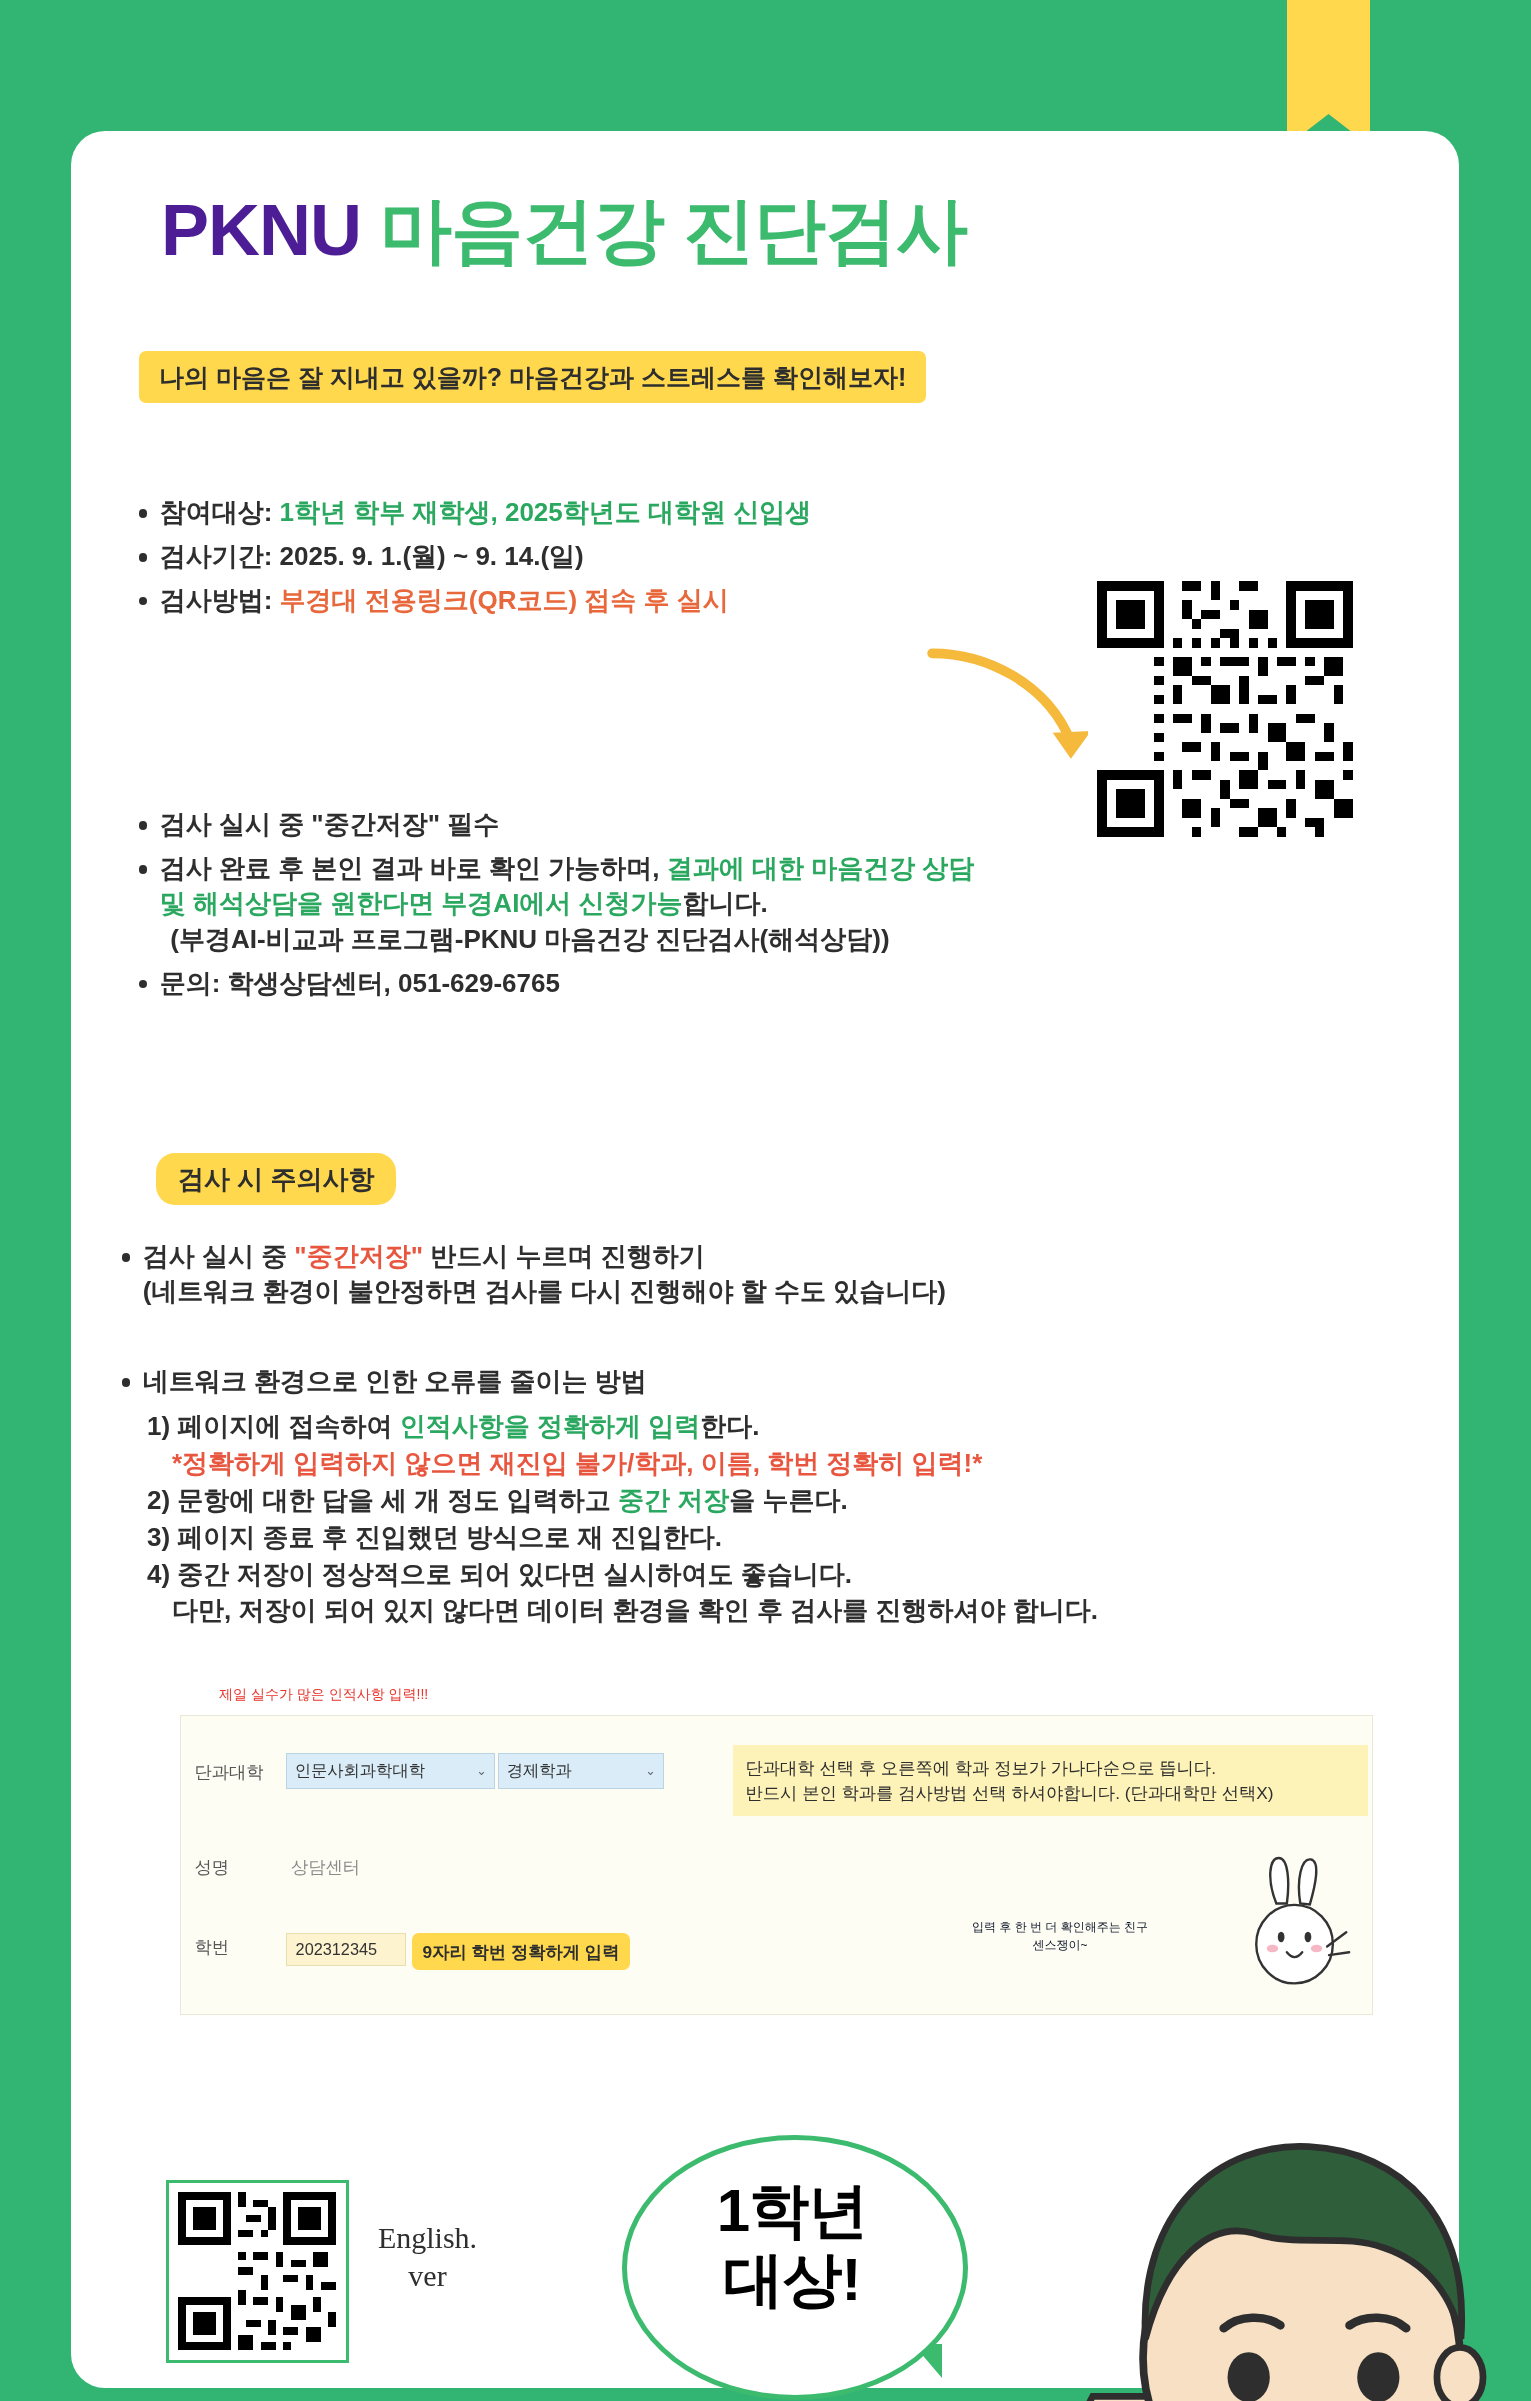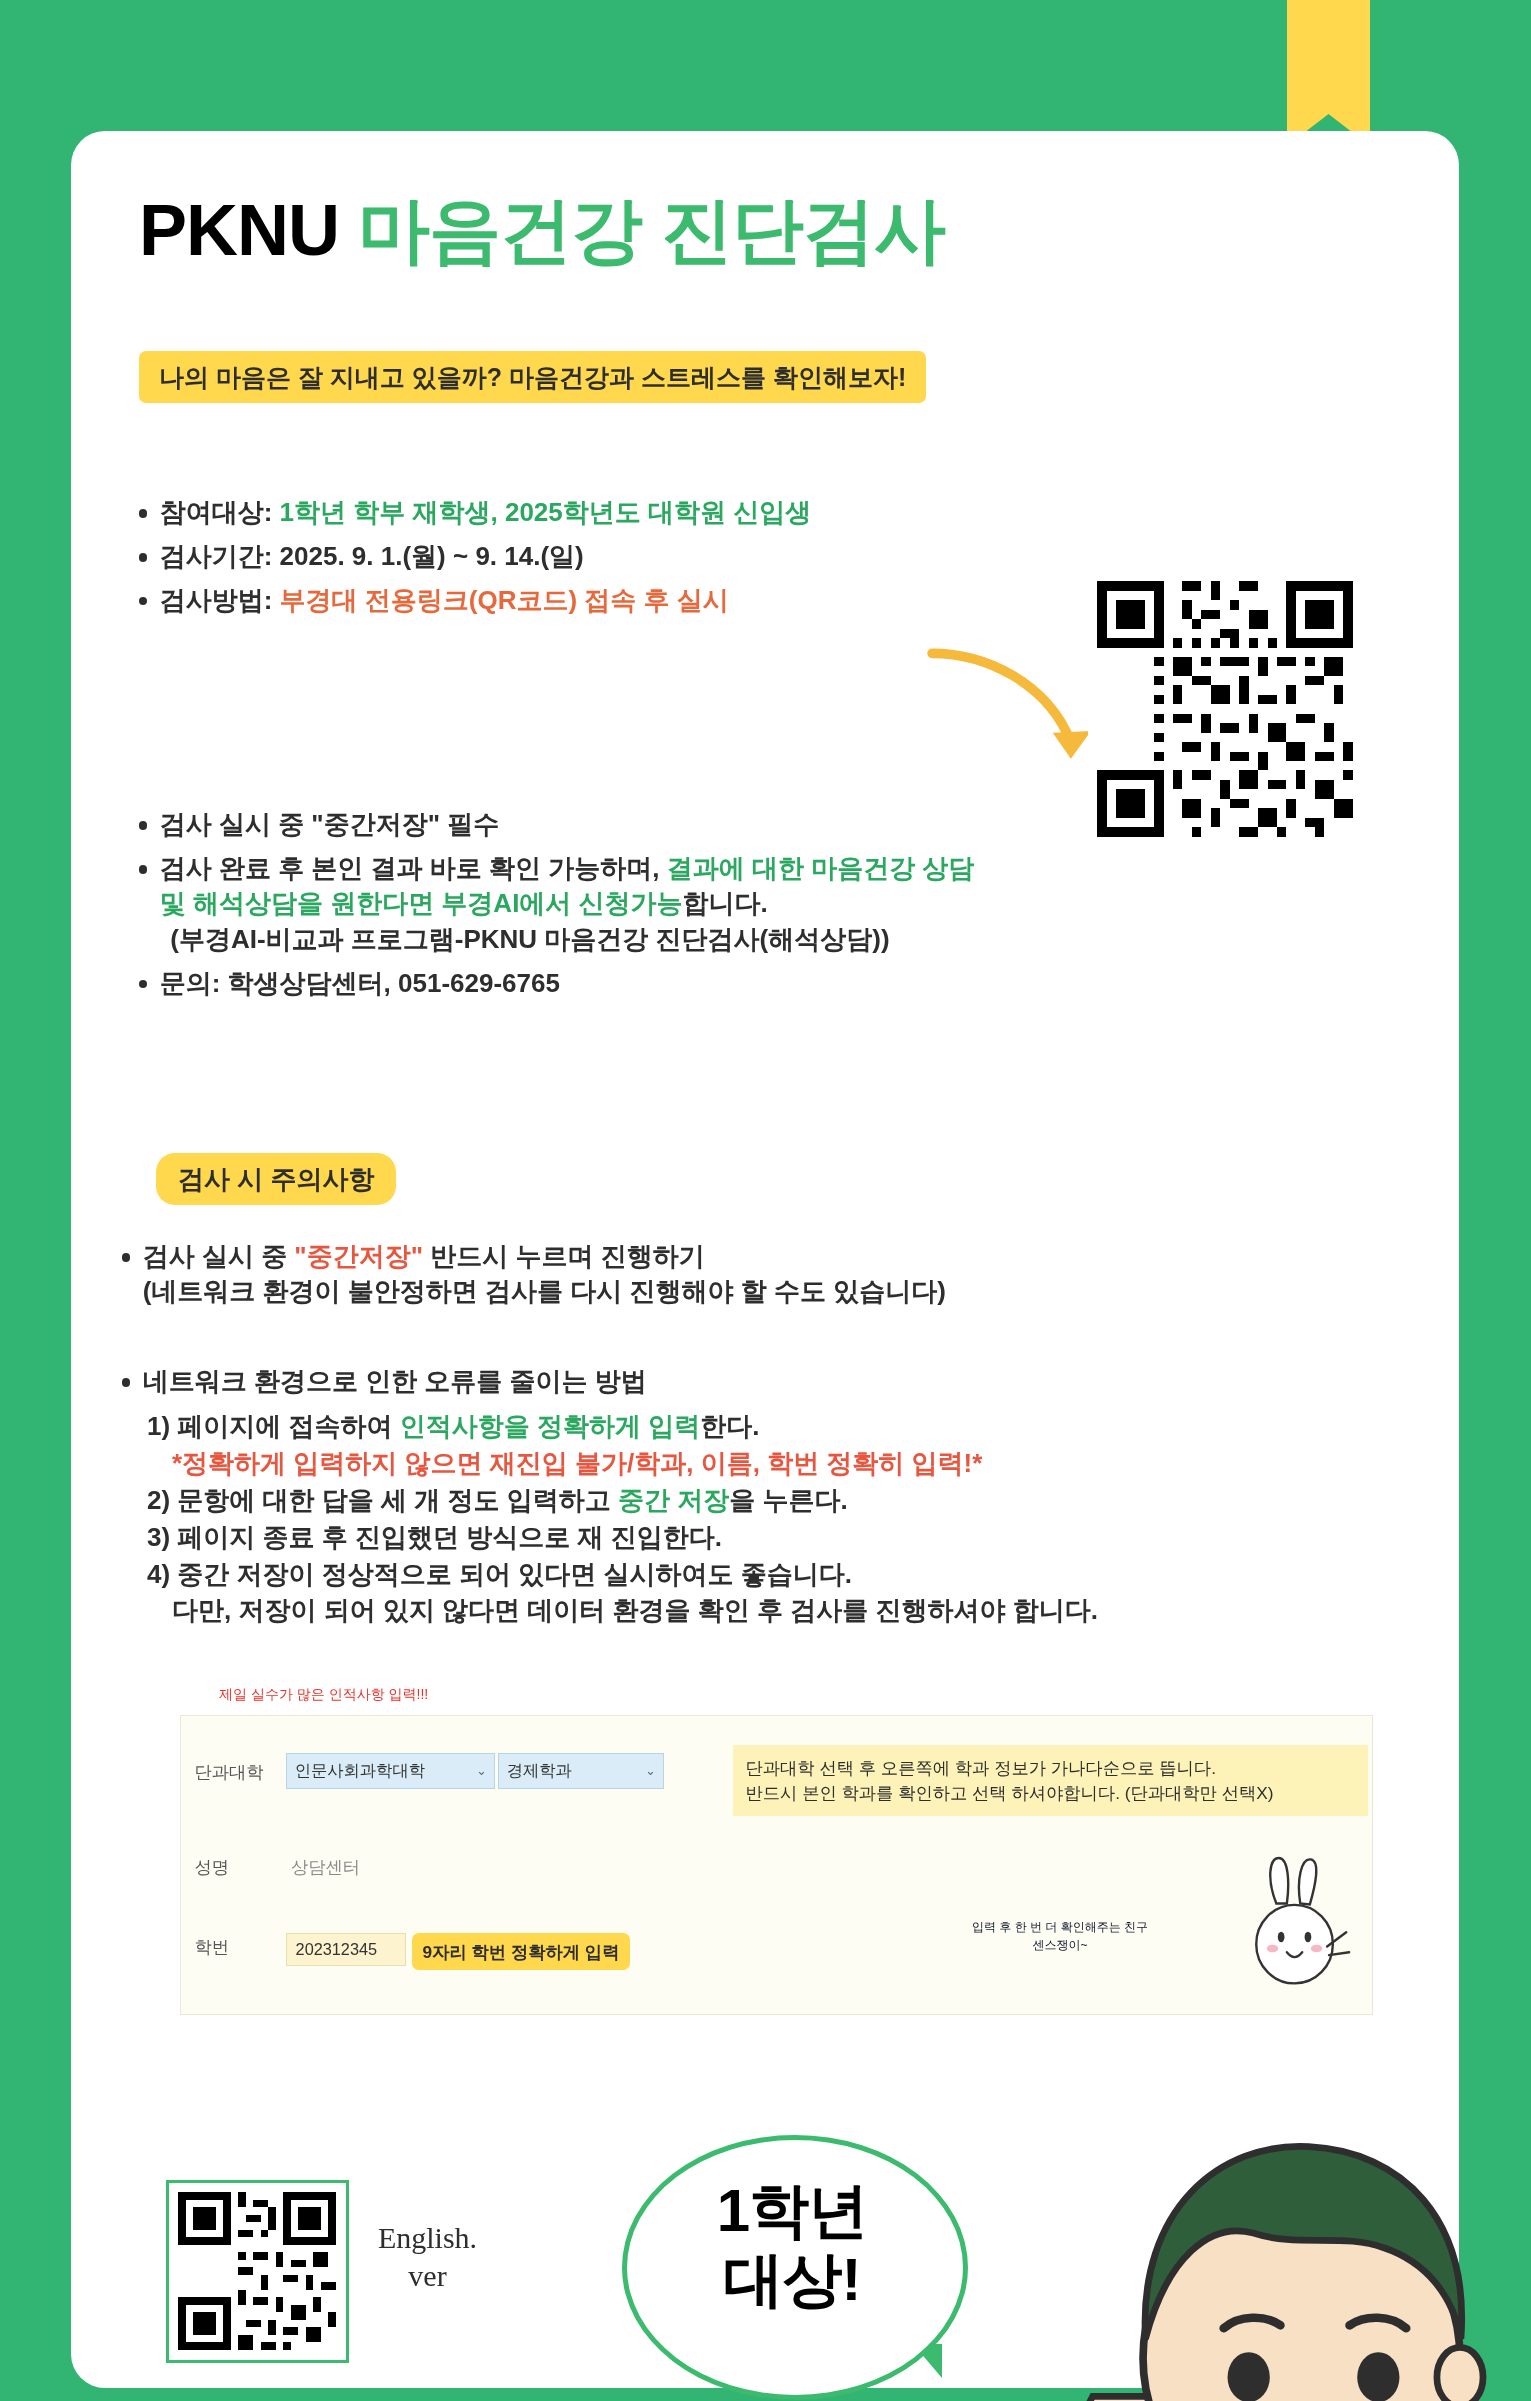--- a/index.html
+++ b/index.html
@@ -52,21 +52,21 @@
   .title {
     position: absolute;
     left: 139px;
     top: 183px;
     font-size: 72px;
     font-weight: bold;
     letter-spacing: -1px;
     white-space: nowrap;
     z-index: 20;
   }
-  .title .dark { color: #000000; }
+  .title .dark { color: #4c1d95; margin-left: 22px; }
   .title .green { color: #3cba6e; }
 
   
   .subtitle-pill {
     position: absolute;
     left: 139px;
     top: 351px;
     background: #ffd84d;
     border-radius: 7px;
     padding: 9.6px 20px;
@@ -516,21 +516,21 @@
     <div class="form-plain" style="left:110px; top:139px;">상담센터</div>
 
     <div class="form-label" style="left:13.4px; top:219px;">학번</div>
     <div class="form-input-y" style="left:105px; top:217px; width:101px;">
       <span>202312345</span>
     </div>
     <div class="yellow-tag" style="left:231px; top:217px;">9자리 학번 정확하게 입력</div>
 
     <div class="yellow-note" style="left:552px; top:29px; width:610px;">
       <div>단과대학 선택 후 오른쪽에 학과 정보가 가나다순으로 뜹니다.</div>
-      <div>반드시 본인 학과를 확인하고 선택 하셔야합니다. (단과대학만 선택X)</div>
+      <div>반드시 본인 학과를 검사방법 선택 하셔야합니다. (단과대학만 선택X)</div>
     </div>
 
     <div class="blue-note" style="left:663px; top:202px; width:432px;">
       <div>입력 후 한 번 더 확인해주는 친구</div>
       <div>센스쟁이~</div>
     </div>
 
     <svg class="rabbit" width="125" height="158" viewBox="0 0 260 330">
       <path d="M90,120 C70,70 75,25 95,25 C115,25 118,75 112,120Z" fill="#fff" stroke="#333" stroke-width="5"></path>
       <path d="M140,120 C132,70 142,25 162,28 C182,32 172,80 160,122Z" fill="#fff" stroke="#333" stroke-width="5"></path>

